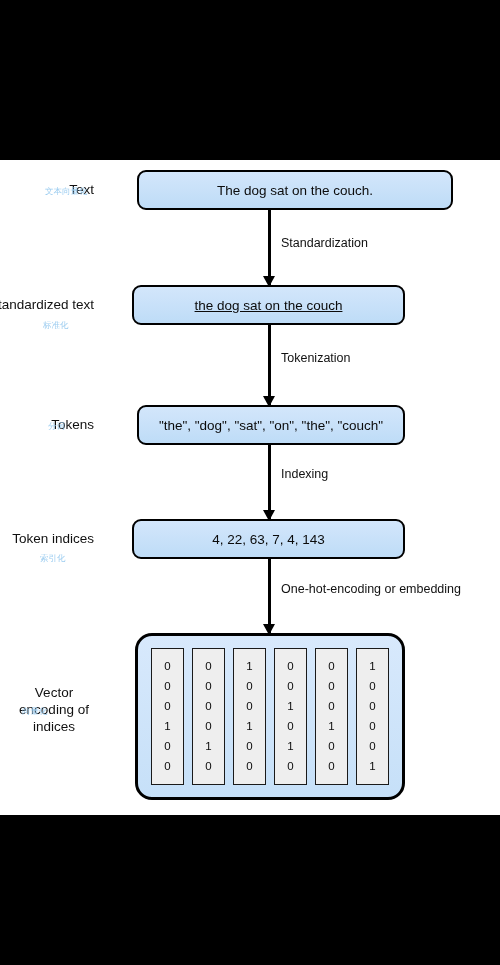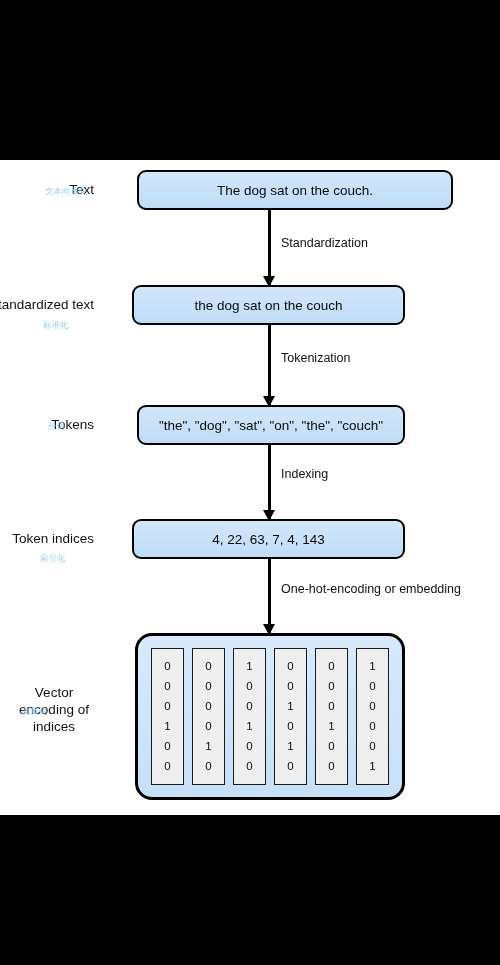--- a/index.html
+++ b/index.html
@@ -63,21 +63,21 @@
     border: 2.5px solid #000000;
     border-radius: 9px;
     display: flex;
     align-items: center;
     justify-content: center;
     font-size: 13.5px;
     color: #0b0b0b;
     z-index: 20;
   }
   #box-text          { left: 137px; top: 170px; width: 316px; height: 40px; }
-  #box-standardized  { left: 132px; top: 285px; width: 273px; height: 40px; }
+  #box-standardized  { left: 132px; top: 285px; width: 273px; height: 40px; text-decoration: underline; }
   #box-tokens        { left: 137px; top: 405px; width: 268px; height: 40px; }
   #box-indices       { left: 132px; top: 519px; width: 273px; height: 40px; }
 
   
   .arrow {
     position: absolute;
     left: 268px;
     width: 2.5px;
     background: #000000;
     z-index: 10;

